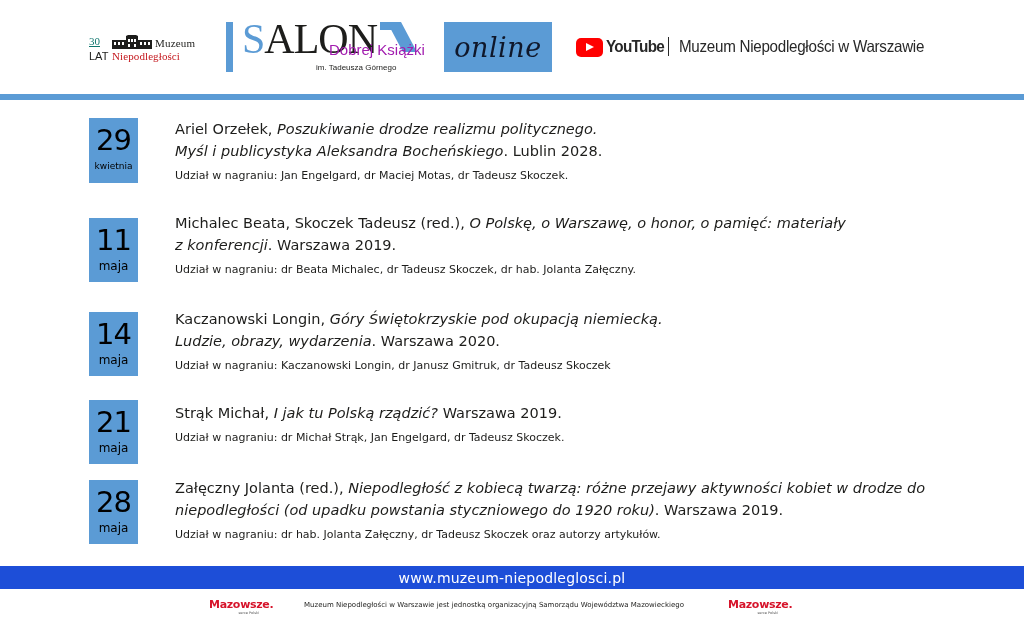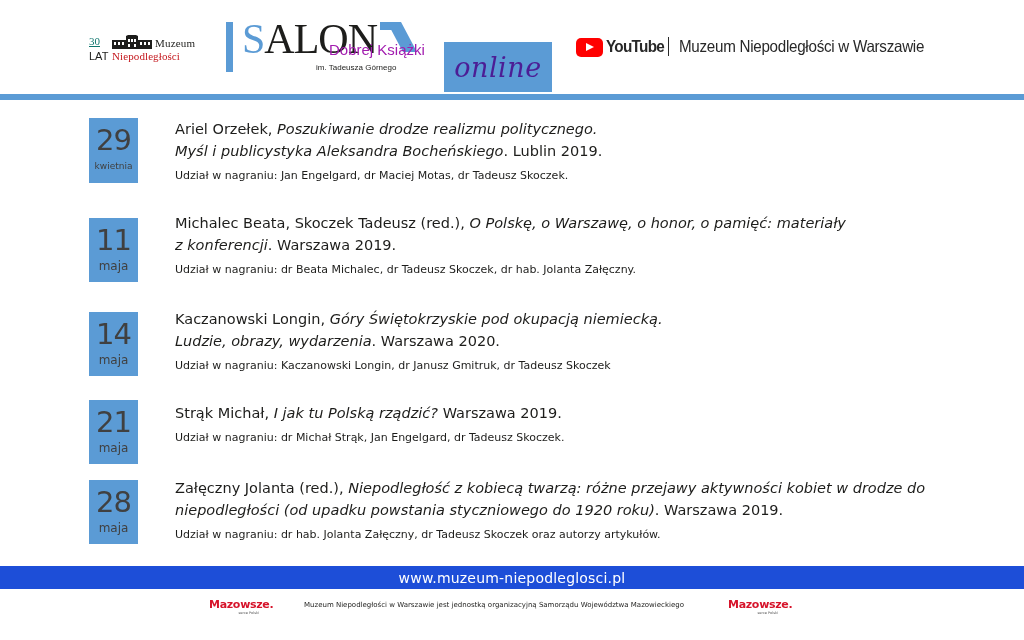--- a/index.html
+++ b/index.html
@@ -17,34 +17,34 @@
 
   .salon-bar { position: absolute; left: 226px; top: 22px; width: 7px; height: 50px; background: #5b9bd5; }
   .salon { position: absolute; left: 242px; top: 16px; width: 195px; height: 62px; }
   .salon .big { position: absolute; left: 0; top: 0; font-family: "Liberation Serif", serif; font-size: 42px; color: #1d1d1b; letter-spacing: -1px; line-height: 46px; }
   .salon .big .s { color: #5b9bd5; }
   .salon .slash { position: absolute; left: 153px; top: 6px; width: 14px; height: 30px; background: #5b9bd5; transform: skewX(28deg); }
   .salon .slash2 { position: absolute; left: 138px; top: 6px; width: 13px; height: 8px; background: #5b9bd5; }
   .salon .dobrej { position: absolute; left: 87px; top: 25px; font-family: "Liberation Sans", sans-serif; font-size: 15px; color: #a21caf; background: transparent; }
   .salon .im { position: absolute; left: 74px; top: 47px; font-family: "Liberation Sans", sans-serif; font-size: 8px; color: #1d1d1b; }
 
-  .online { position: absolute; left: 444px; top: 22px; width: 108px; height: 50px; background: #5b9bd5; color: #4c1d95; font-family: "DejaVu Serif", serif; font-style: italic; font-size: 27px; display: flex; align-items: center; justify-content: center; letter-spacing: 0.5px; margin-top: 20px; }
+  .online { position: absolute; left: 444px; top: 22px; width: 108px; height: 50px; background: #5b9bd5; color: #0f172a; font-family: "DejaVu Serif", serif; font-style: italic; font-size: 27px; display: flex; align-items: center; justify-content: center; letter-spacing: 0.5px; }
 
   .yt { position: absolute; left: 576px; top: 37px; height: 20px; display: flex; align-items: center; }
   .yt-icon { width: 27px; height: 19px; background: #ff0000; border-radius: 5px; position: relative; }
   .yt-icon::after { content: ""; position: absolute; left: 10px; top: 5px; border-left: 8px solid #ffffff; border-top: 4.5px solid transparent; border-bottom: 4.5px solid transparent; }
   .yt-word { margin-left: 3px; font-family: "Liberation Sans", sans-serif; font-weight: bold; font-size: 17px; color: #282828; letter-spacing: -0.8px; transform: scaleX(0.9); transform-origin: left center; }
   .yt-sep { position: absolute; left: 668px; top: 37px; width: 1px; height: 19px; background: #282828; }
   .yt-channel { position: absolute; left: 679px; top: 37px; font-family: "Liberation Sans", sans-serif; font-size: 16.5px; color: #282828; letter-spacing: -0.3px; transform: scaleX(0.92); transform-origin: left top; white-space: nowrap; }
 
   .header-rule { position: absolute; left: 0; top: 94px; width: 1024px; height: 6px; background: #5b9bd5; }
 
   
   .event { position: absolute; left: 89px; width: 880px; }
-  .date-box { position: absolute; left: 0; top: 0; width: 49px; height: 64px; background: #5b9bd5; color: #404040; text-align: center; }
+  .date-box { position: absolute; left: 0; top: 0; width: 49px; height: 64px; background: #5b9bd5; color: #000000; text-align: center; }
   .date-box .day { display: block; font-family: "DejaVu Sans", sans-serif; font-size: 29px; line-height: 32px; padding-top: 6px; letter-spacing: -1px; }
   .date-box .month { display: block; font-family: "DejaVu Sans", sans-serif; font-size: 12px; line-height: 16px; margin-top: 2px; }
   .date-box .month.small { font-size: 9px; }
   .event-text { position: absolute; left: 86px; top: 0; width: 790px; }
   .title { font-family: "DejaVu Sans", sans-serif; font-size: 14.5px; line-height: 22px; color: #1d1d1b; }
   .title i { font-style: italic; }
   .participants { margin-top: 6px; font-family: "DejaVu Sans", sans-serif; font-size: 11px; line-height: 16px; color: #1d1d1b; }
 
   
   .footer-bar { position: absolute; left: 0; top: 566px; width: 1024px; height: 23px; background: #1d4ed8; display: flex; align-items: center; justify-content: center; }
@@ -106,21 +106,21 @@
 </div>
 
 <div class="event" style="top:118px;">
   <div class="date-box" style="height:65px;">
     <span class="day">29</span>
     <span class="month small">kwietnia</span>
   </div>
   <div class="event-text">
     <div class="title">
       <span>Ariel Orzełek, </span><i>Poszukiwanie drodze realizmu politycznego.</i><br>
-      <i>Myśl i publicystyka Aleksandra Bocheńskiego</i><span>. Lublin 2019.</span>
+      <i>Myśl i publicystyka Aleksandra Bocheńskiego</i><span>. Lublin 2028.</span>
     </div>
     <div class="participants">Udział w nagraniu: Jan Engelgard, dr Maciej Motas, dr Tadeusz Skoczek.</div>
   </div>
 </div>
 
 <div class="event" style="top:212px;">
   <div class="date-box" style="top:6px;">
     <span class="day">11</span>
     <span class="month">maja</span>
   </div>

